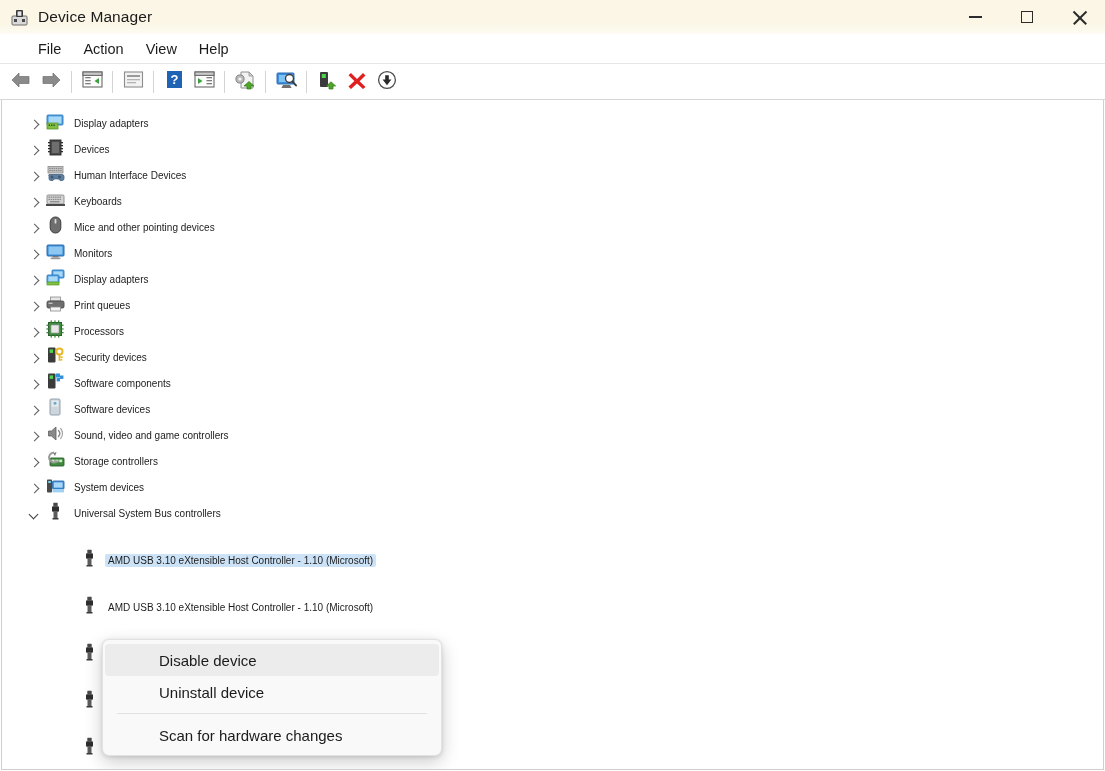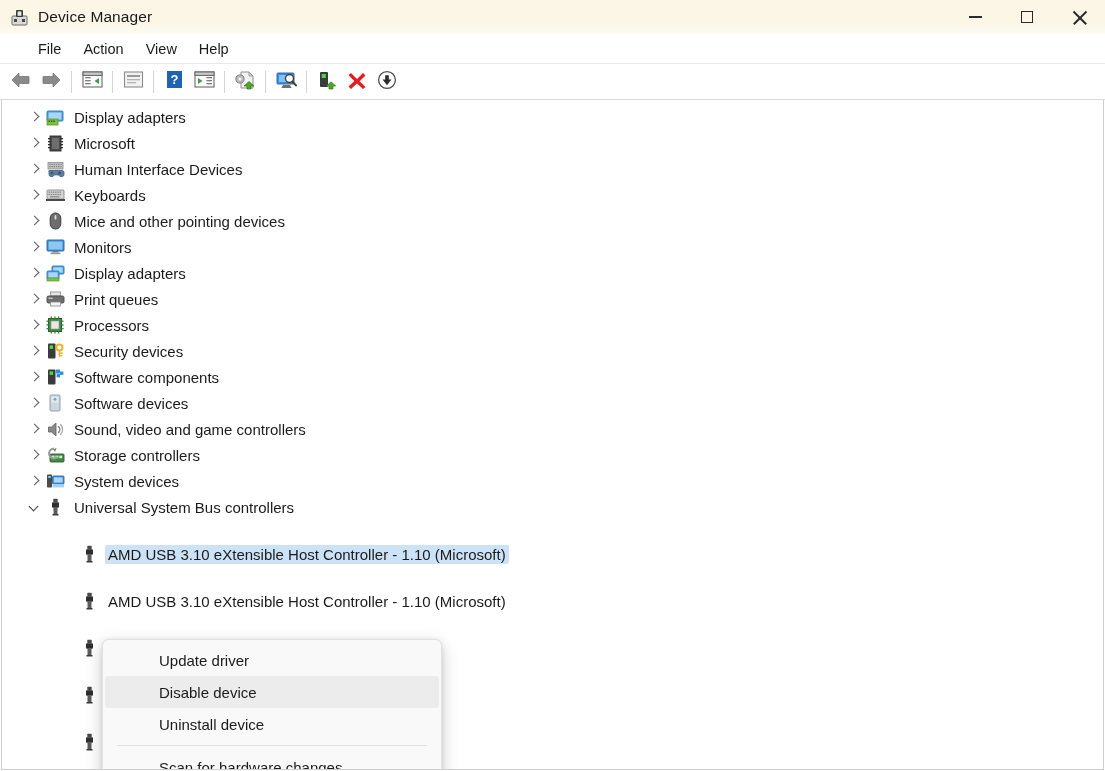--- a/index.html
+++ b/index.html
@@ -86,22 +86,22 @@
     margin:0 1px 1px 1px;
     overflow:hidden;
   }
   .tree {
     position:absolute; inset:0;
     padding-top:4px;
     overflow:hidden;
   }
   .row {
     height:26px;
-    display:flex; align-items:center;
-    font-size:15px; color:#1b1b1b;
+    display:flex; align-items:flex-end;
+    font-size:10px; color:#1b1b1b;
     white-space:nowrap;
     cursor:default;
     position:relative;
   }
   .row .chev {
     width:20px; flex:0 0 20px;
     display:flex; align-items:center; justify-content:center;
     color:#555; font-size:11px;
   }
   .row .ico {
@@ -358,21 +358,21 @@
                 <rect x="1" y="6" width="2.2" height="1.3"></rect>
               <rect x="1" y="9" width="2.2" height="1.3"></rect>
                 <rect x="1" y="12" width="2.2" height="1.3"></rect>
               <rect x="13.8" y="3" width="2.2" height="1.3"></rect>
                 <rect x="13.8" y="6" width="2.2" height="1.3"></rect>
               <rect x="13.8" y="9" width="2.2" height="1.3"></rect>
                 <rect x="13.8" y="12" width="2.2" height="1.3"></rect>
             </g>
           </svg>
         </span>
-        <span class="label"><span class="label-wrap">Microsoft</span></span>
+        <span class="label"><span class="label-wrap">Devices</span></span>
       </div>
 
       <div class="row lvl1">
         <span class="chev">
             <span class="chev-right"></span>
           </span>
         <span class="ico">
           <svg width="19" height="17" viewBox="0 0 19 17">
             <rect x="2" y="1.5" width="15" height="6.5" fill="#c6c6c6" stroke="#8a8a8a" stroke-width="0.8"></rect>
             <g fill="#8a8a8a">
@@ -739,21 +739,20 @@
               <rect x="4.5" y="9.8" width="4" height="6.4" fill="#5c5c5c"></rect>
               <rect x="3.4" y="16" width="6.2" height="1.6" rx="0.6" fill="#3a3a3a"></rect>
             </svg>
         </span>
         <span class="label"><span class="label-wrap">UCM-UCSI ACPI Device</span></span>
       </div>
 
     </div>
 
     <div class="ctx-menu">
-      <div class="ctx-item">Update driver</div>
       <div class="ctx-item highlight">Disable device</div>
       <div class="ctx-item">Uninstall device</div>
       <div class="ctx-sep"></div>
       <div class="ctx-item">Scan for hardware changes</div>
 
     </div>
 
   </div>
 </div>
 

